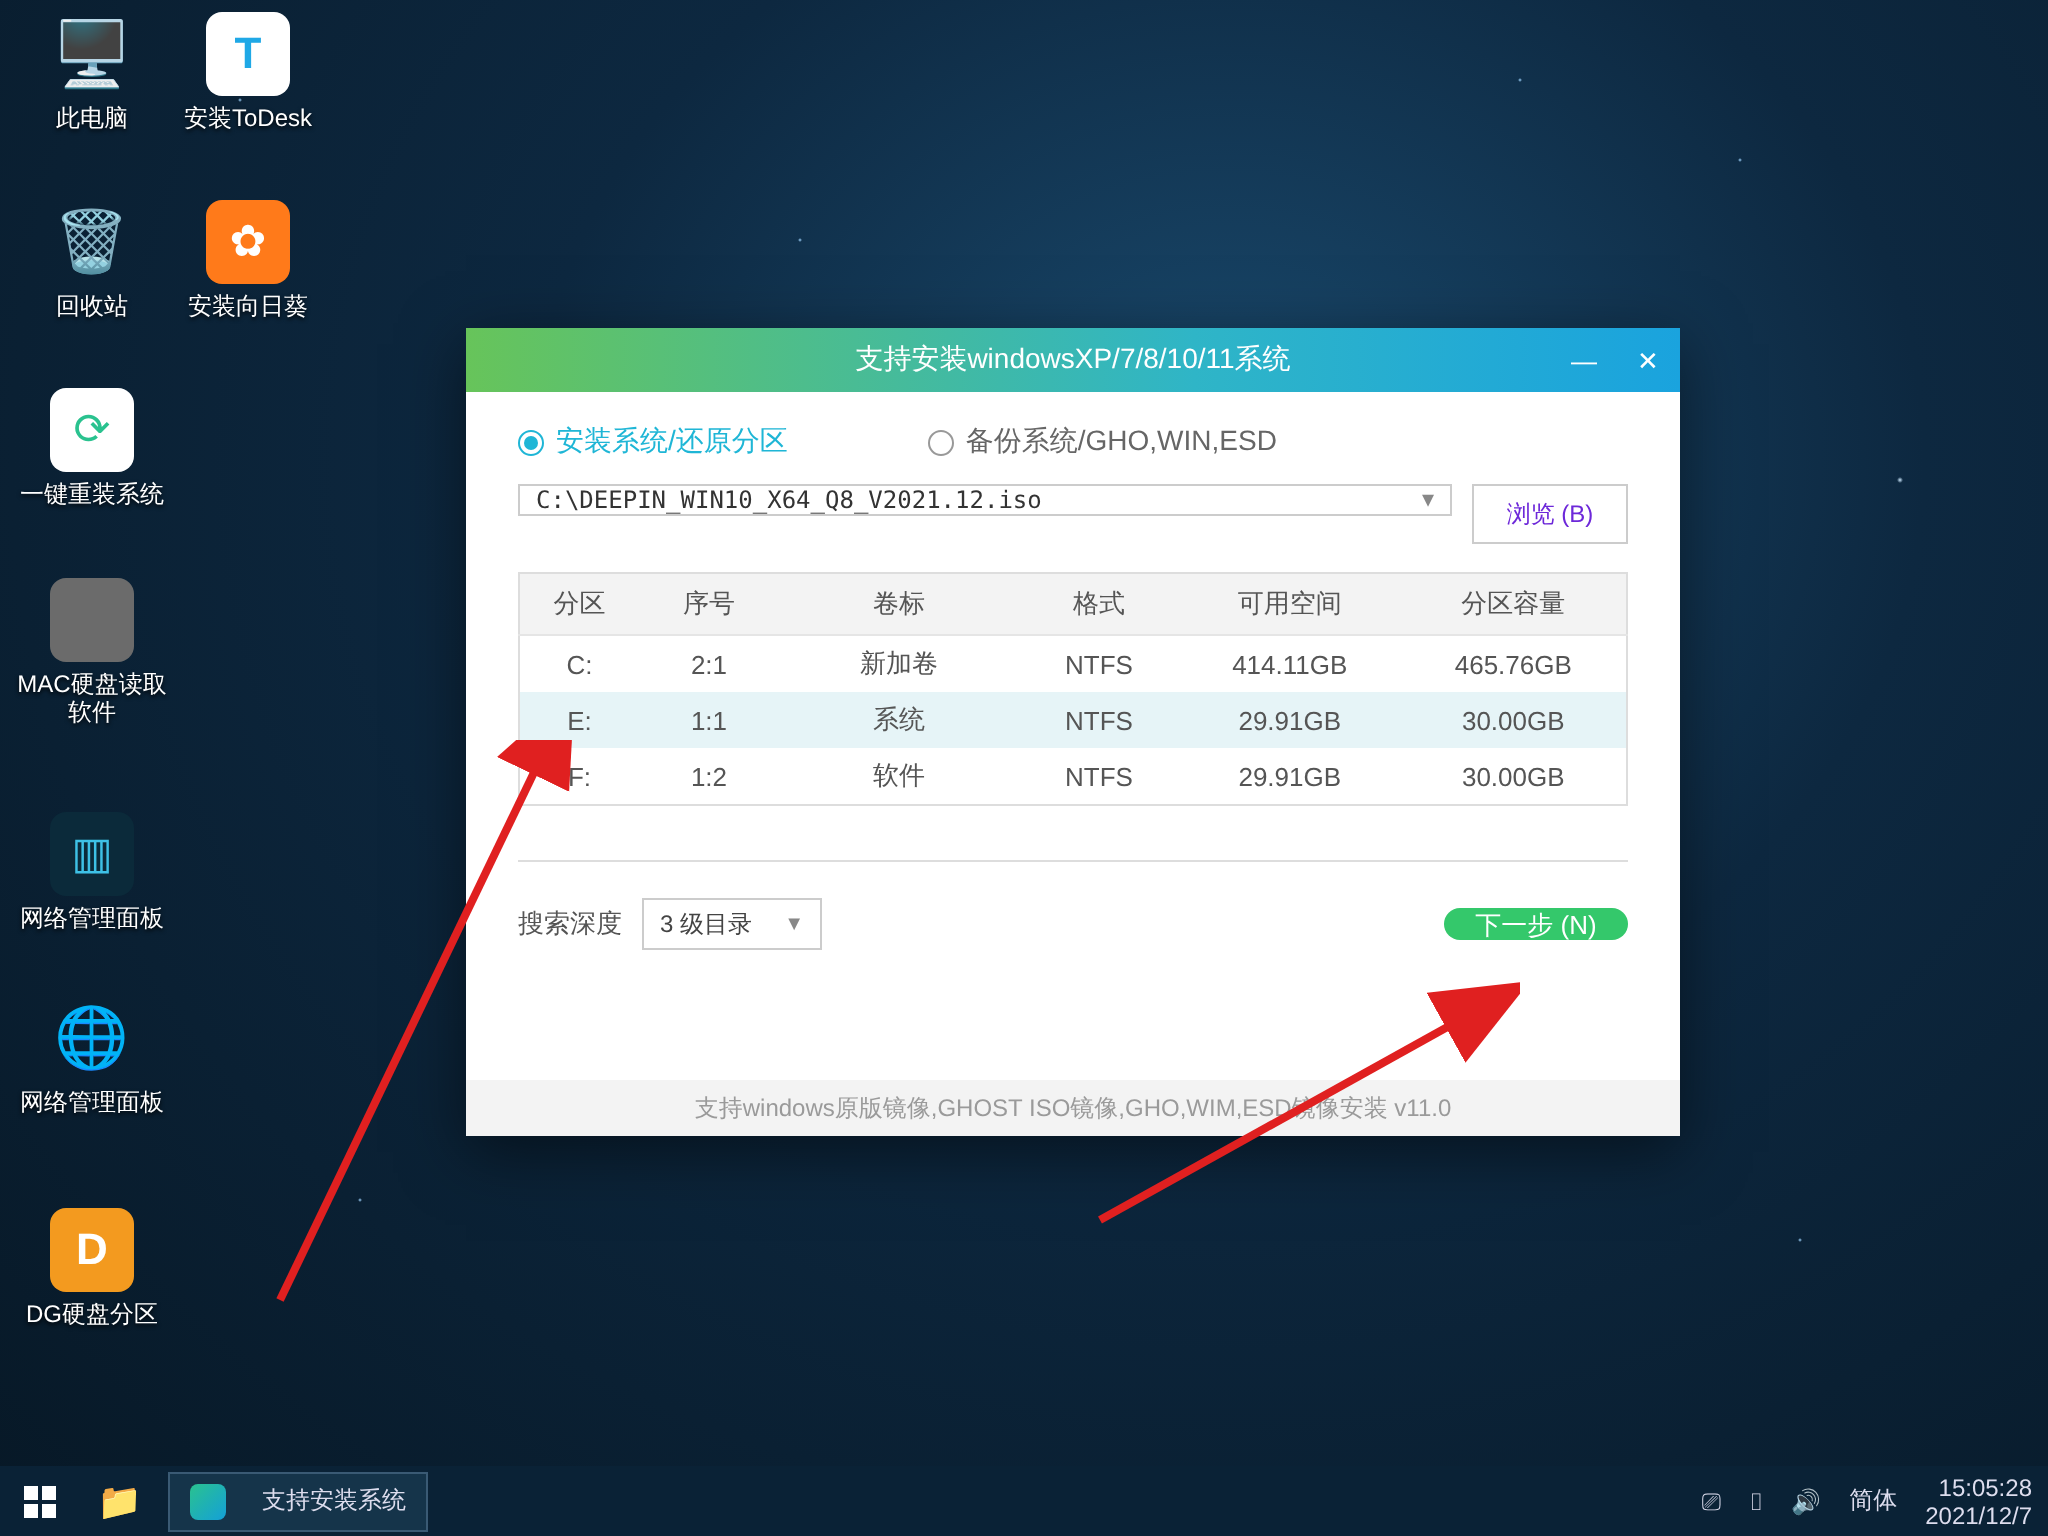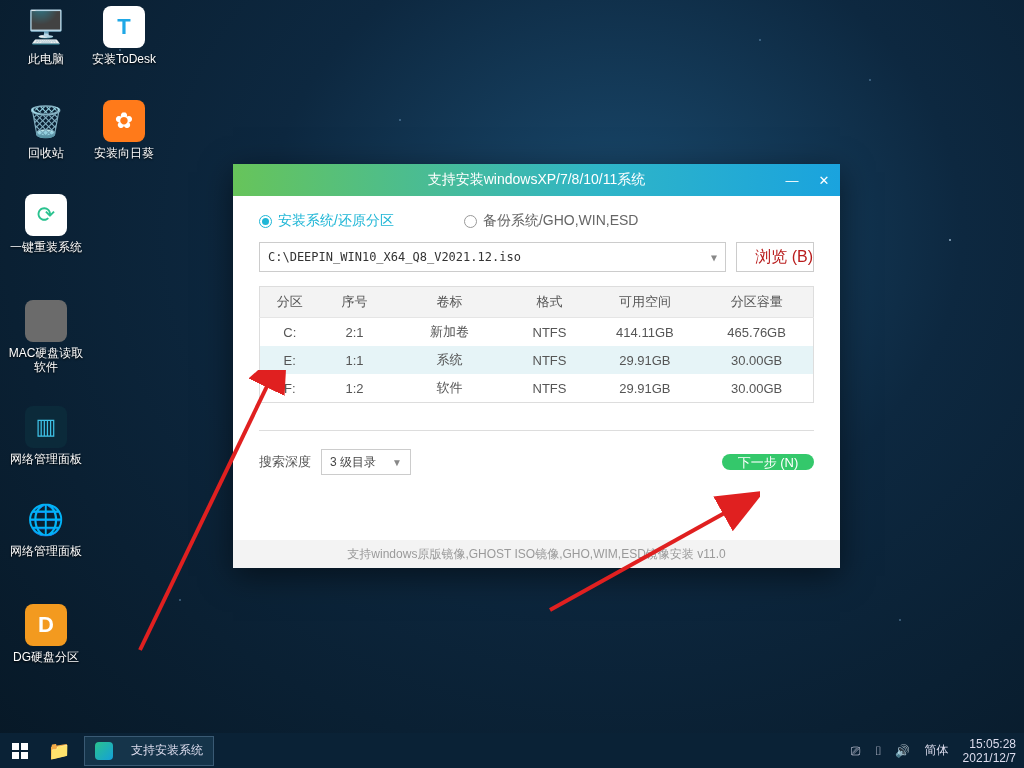--- a/index.html
+++ b/index.html
@@ -71,28 +71,28 @@
   .opts{display:flex;gap:70px;margin-bottom:12px;font-size:14px;}
   .opt{display:flex;align-items:center;gap:6px;cursor:pointer;color:#666;}
   .radio{width:13px;height:13px;border:1.5px solid #999;border-radius:50%;display:inline-flex;align-items:center;justify-content:center;}
   .opt.on{color:#1fb6d6;}
   .opt.on .radio{border-color:#1fb6d6;}
   .opt.on .radio::after{content:"";width:7px;height:7px;border-radius:50%;background:#1fb6d6;}
 
   .label{color:#555;font-size:13px;margin-bottom:8px;}
   .pathrow{display:flex;gap:10px;margin-bottom:14px;}
   .pathfield{
-    flex:1;display:flex;align-items:center;border:1px solid #ccc;height:30px;
+    flex:1;display:flex;align-items:center;border:1px solid #ccc;height:16px;
     font-family:Consolas,monospace;font-size:12px;color:#333;padding:0 8px;
     background:#fff;position:relative;
   }
   .pathfield .dd{margin-left:auto;color:#888;font-size:10px;}
   .browse{
-    width:78px;height:30px;border:1px solid #ccc;background:#fff;color:#b91c1c;
-    font-size:16px;cursor:pointer;text-align:right;
+    width:78px;height:30px;border:1px solid #ccc;background:#fff;color:#6d28d9;
+    font-size:12px;cursor:pointer;
   }
 
   table.part{
     width:100%;border:1px solid #ddd;border-collapse:collapse;font-size:13px;color:#555;
   }
   table.part th{background:#f3f3f3;font-weight:normal;padding:6px 4px;border-bottom:1px solid #e5e5e5;}
   table.part td{padding:5px 4px;text-align:center;}
   table.part tr.sel{background:#e6f4f7;}
   .tablewrap{border-bottom:1px solid #ddd;height:145px;}
 
@@ -125,21 +125,21 @@
   <div class="dicon recycle" style="left:8px;top:100px">
       <div class="iconbox">🗑️</div>
       <div class="lbl">回收站</div>
     </div>
   <div class="dicon" style="left:8px;top:194px">
       <div class="iconbox" style="background:#fff">
         <span style="color:#2ac28f">⟳</span>
       </div>
       <div class="lbl">一键重装系统</div>
     </div>
-  <div class="dicon" style="left:8px;top:300px">
+  <div class="dicon" style="left:8px;top:289px">
       <div class="iconbox" style="background:#6b6b6b;color:#fff"></div>
       <div class="lbl">MAC硬盘读取软件</div>
     </div>
   <div class="dicon" style="left:8px;top:406px">
       <div class="iconbox" style="background:#0b2a3a;color:#3ec1e6">▥</div>
       <div class="lbl">网络管理面板</div>
     </div>
   <div class="dicon" style="left:8px;top:498px">
       <div class="iconbox" style="background:transparent;color:#cfe6ff;font-size:30px">🌐</div>
       <div class="lbl">网络管理面板</div>

